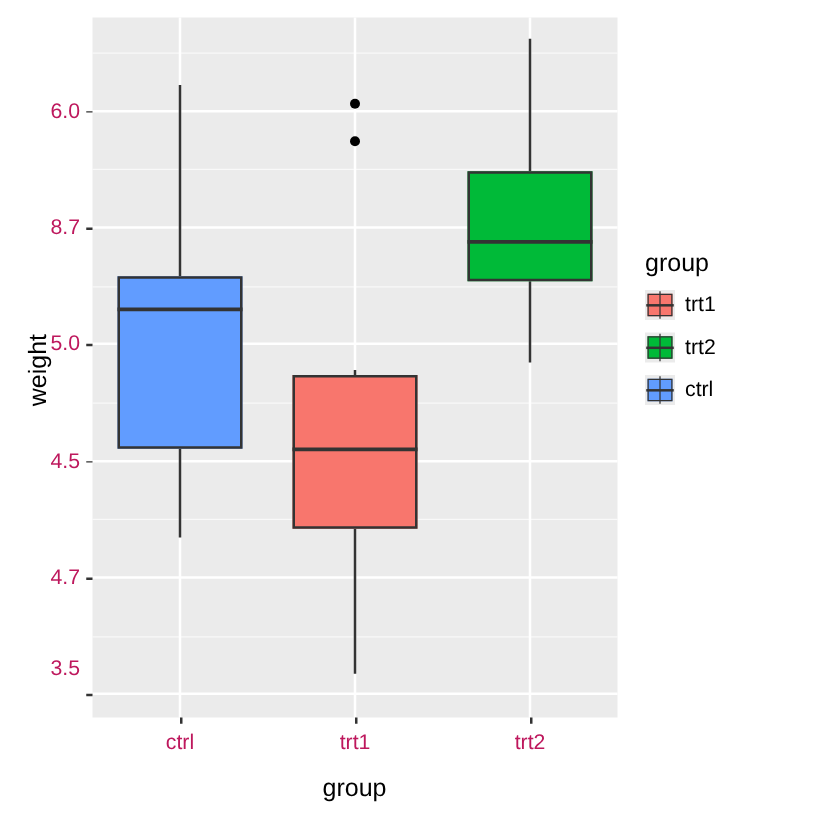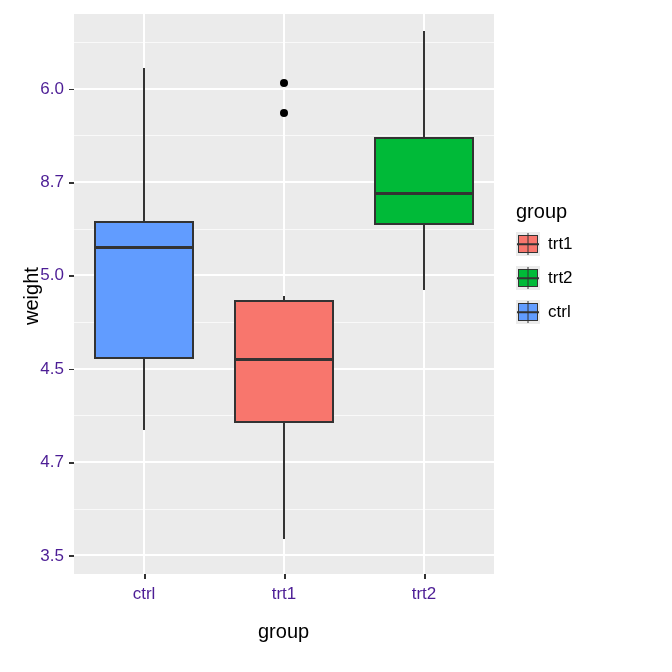--- a/index.html
+++ b/index.html
@@ -32,21 +32,21 @@
   }
   .axis-title {
     position: absolute;
     font-size: 20px;
     color: #000;
   }
   .y-title { transform: rotate(-90deg); transform-origin: left top; }
   .tick-label {
     position: absolute;
     font-size: 17px;
-    color: #4c1d95;
+    color: #be185d;
   }
   .tick-mark {
     position: absolute;
     background: #333333;
   }
   .legend-title {
     position: absolute;
     font-size: 20px;
     color: #000;
   }
@@ -139,21 +139,21 @@
       <div class="grid-major-v" style="left: 209px;"></div>
       <div class="grid-major-v" style="left: 349px;"></div>
     </div>
 
   <div class="axis-title y-title" style="left:20px; top:325px;">weight</div>
 
   <div class="axis-title" style="left:258px; top:620px;">group</div>
 
   <div class="legend-title" style="left:516px; top:200px;">group</div>
 
-<div class="tick-label" style="right: 608px; top: 546px; text-align: right;">3.5</div>
+<div class="tick-label" style="right: 608px; top: 525px; text-align: right;">3.5</div>
     <div class="tick-mark" style="left: 69px; top: 555.333px; width: 5px; height: 1.5px;"></div>
     <div class="tick-label" style="right: 608px; top: 452px; text-align: right;">4.7</div>
     <div class="tick-mark" style="left: 69px; top: 462px; width: 5px; height: 1.5px;"></div>
     <div class="tick-label" style="right: 608px; top: 358.667px; text-align: right;">4.5</div>
     <div class="tick-mark" style="left: 69px; top: 368.667px; width: 5px; height: 1.5px;"></div>
     <div class="tick-label" style="right: 608px; top: 265.333px; text-align: left;">5.0</div>
     <div class="tick-mark" style="left: 69px; top: 275.333px; width: 5px; height: 1.5px;"></div>
     <div class="tick-label" style="right: 608px; top: 172px; text-align: right;">8.7</div>
     <div class="tick-mark" style="left: 69px; top: 182px; width: 5px; height: 1.5px;"></div>
     <div class="tick-label" style="right: 608px; top: 78.6667px; text-align: right;">6.0</div>

